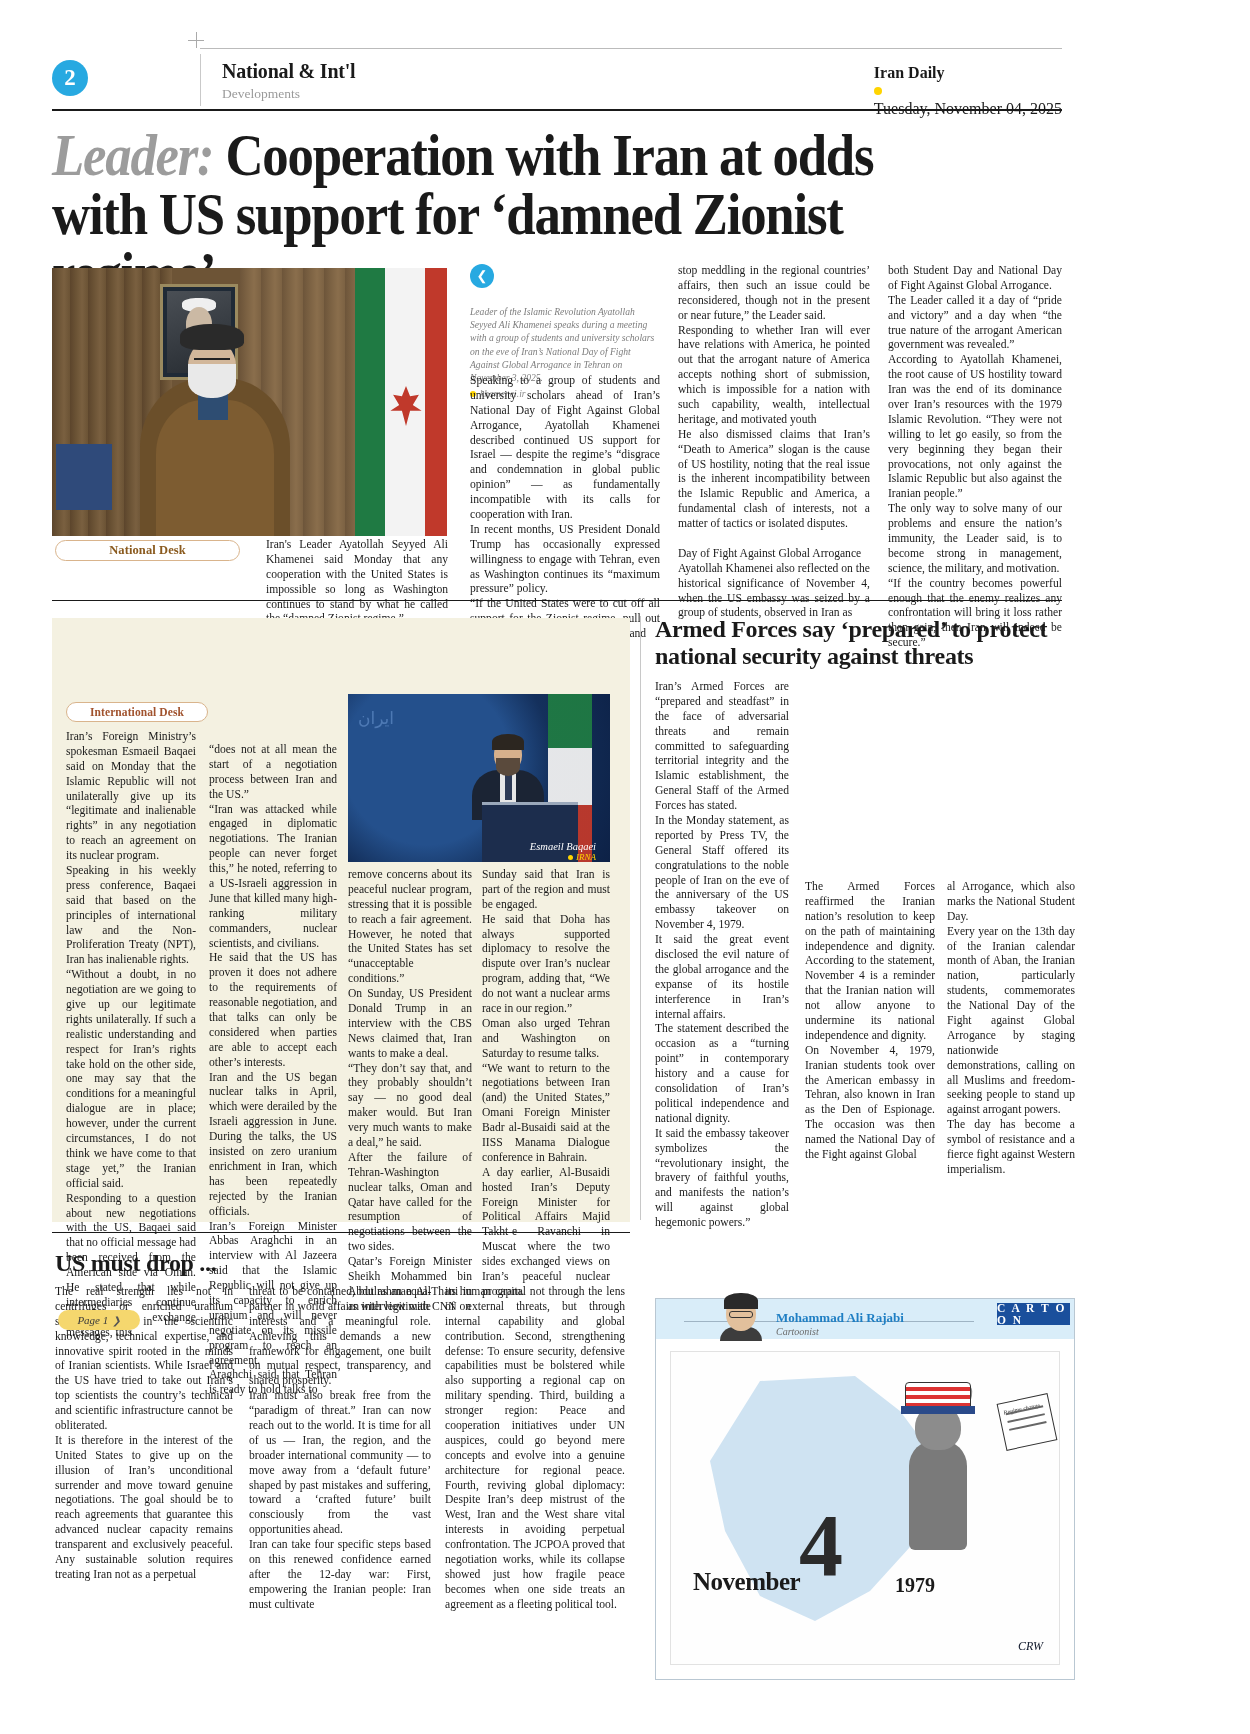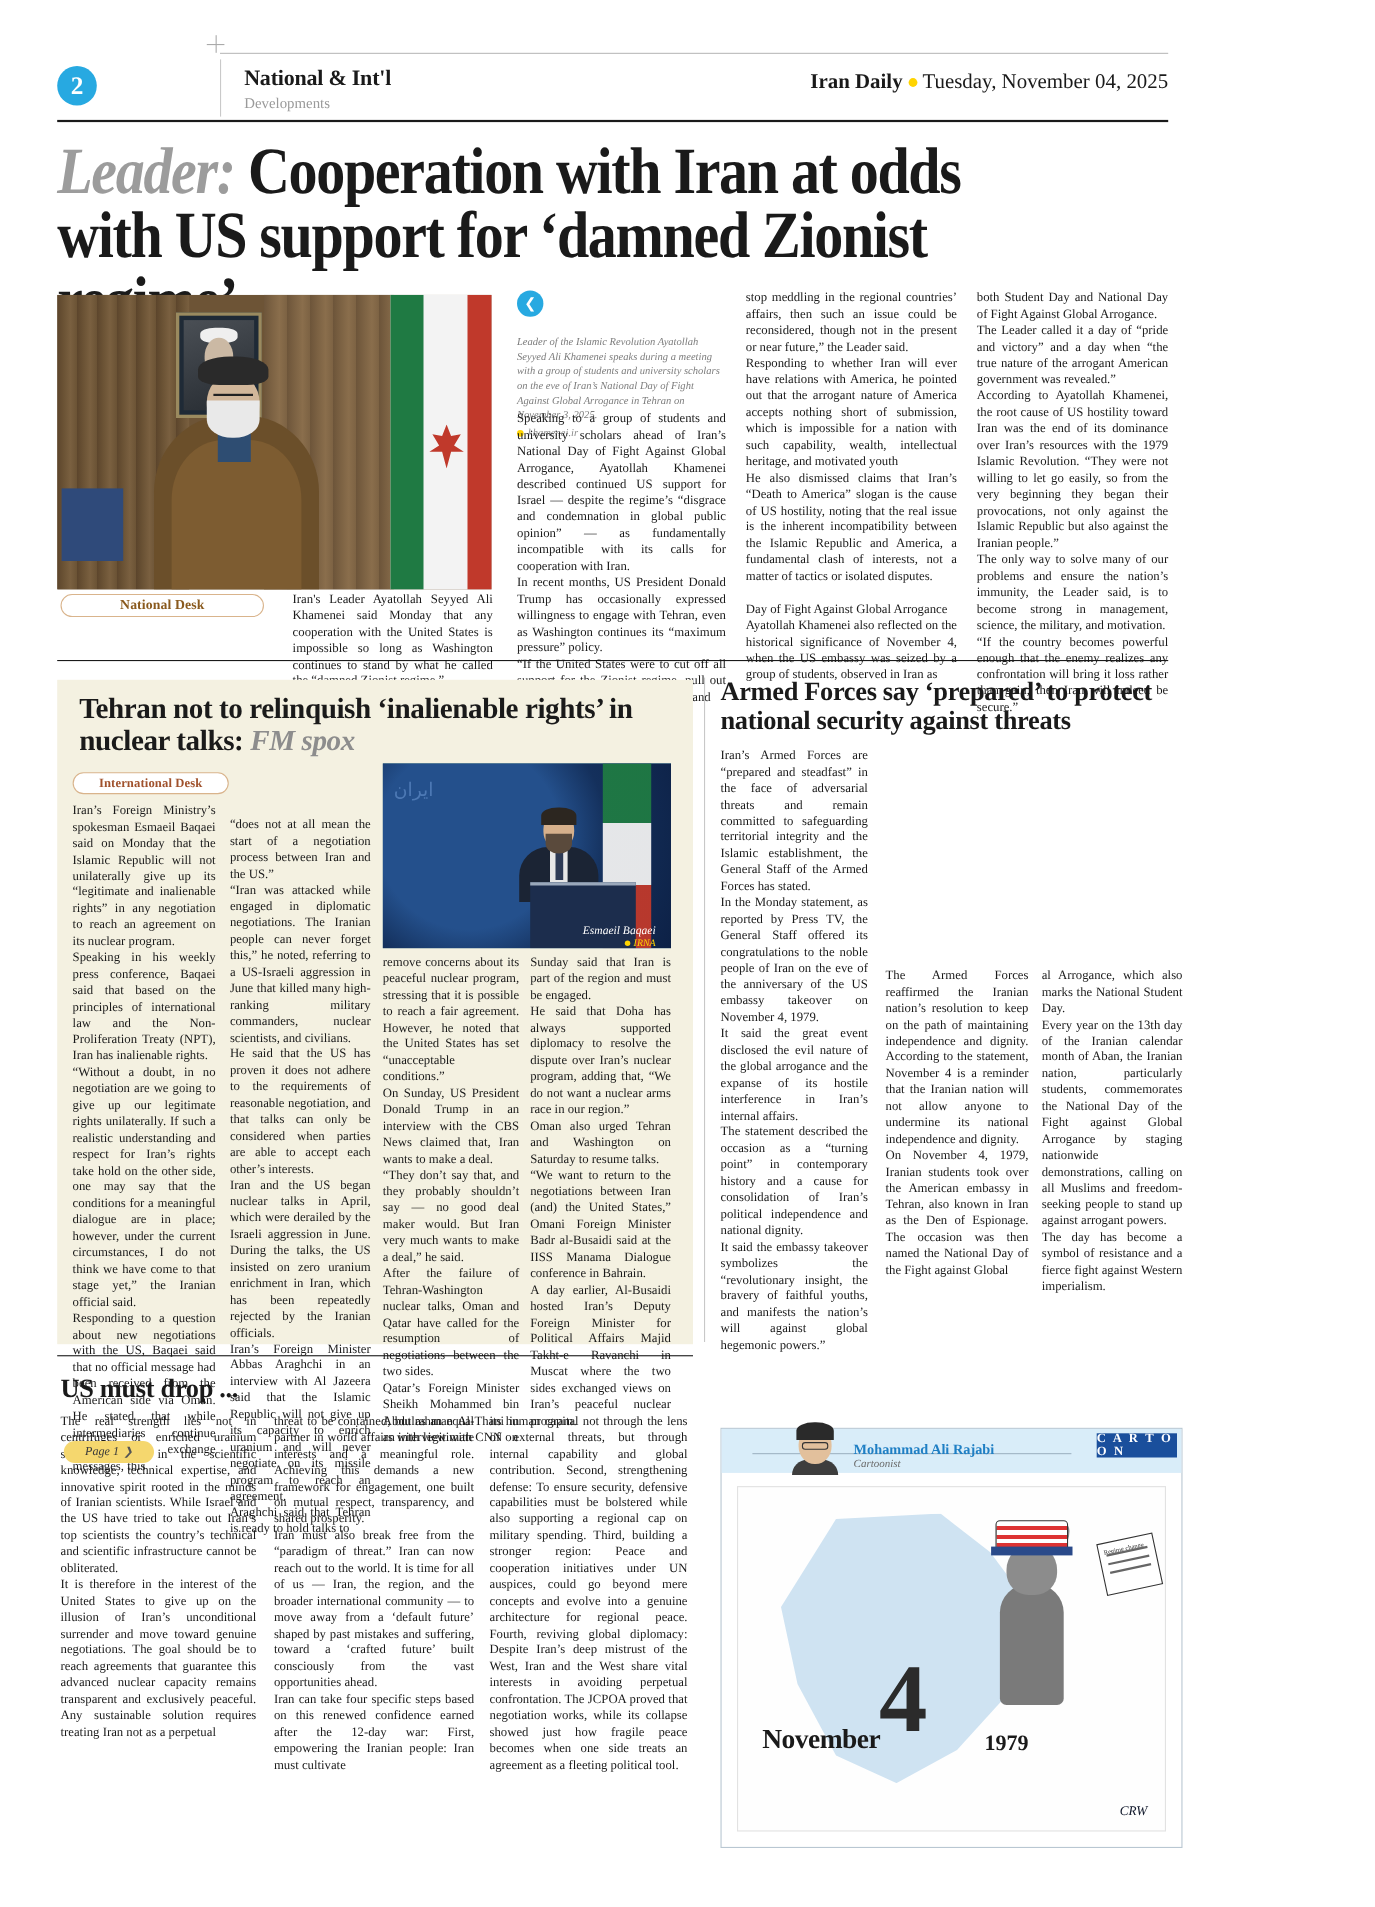--- a/index.html
+++ b/index.html
@@ -22,21 +22,21 @@
   .mast-rule-top { position:absolute; left:148px; top:0; right:0; height:1px; background:#bbb; }
   .mast-rule-bot { position:absolute; left:0; top:61px; right:0; height:2px; background:#1a1a1a; }
   .page-badge {
     position:absolute; left:0; top:12px; width:36px; height:36px; border-radius:50%;
     background:#27a9e1; color:#fff; font-family:"Liberation Serif",serif; font-weight:bold;
     font-size:23px; display:flex; align-items:center; justify-content:center; letter-spacing:0;
   }
   .mast-div { position:absolute; left:148px; top:6px; width:1px; height:52px; background:#c9c9c9; }
   .sect-title { position:absolute; left:170px; top:12px; font-size:20px; font-weight:bold; letter-spacing:-0.2px; }
   .sect-sub   { position:absolute; left:170px; top:38px; font-size:13.5px; color:#9a9a9a; }
-  .mast-right { position:absolute; right:0; top:16px; font-size:19px; display:flex; align-items:center; gap:5px; white-space:nowrap;}
+  .mast-right { position:absolute; right:0; top:16px; font-size:16px; display:flex; gap:5px; white-space:nowrap;flex-direction:column;}
   .mast-right .brand { font-weight:bold; }
   .dot-yellow { display:inline-block; width:8px; height:8px; border-radius:50%; background:#ffd400; }
 
   
   .headline { position:absolute; left:52px; top:126px; width:1010px;
     font-size:60px; line-height:0.98; font-weight:bold; letter-spacing:-1.4px;
     font-family:"Liberation Serif", serif; transform: scaleX(0.88); transform-origin: left top;}
   .headline .kicker { color:#9c9c9c; font-style:italic; font-weight:bold; }
 
   
@@ -253,21 +253,20 @@
 Day of Fight Against Global Arrogance
 Ayatollah Khamenei also reflected on the historical significance of November 4, when the US embassy was seized by a group of students, observed in Iran as</div>
   <div class="col" id="lead-c4" style="white-space:pre-line;">both Student Day and National Day of Fight Against Global Arrogance.
 The Leader called it a day of “pride and victory” and a day when “the true nature of the arrogant American government was revealed.”
 According to Ayatollah Khamenei, the root cause of US hostility toward Iran was the end of its dominance over Iran’s resources with the 1979 Islamic Revolution. “They were not willing to let go easily, so from the very beginning they began their provocations, not only against the Islamic Republic but also against the Iranian people.”
 The only way to solve many of our problems and ensure the nation’s immunity, the Leader said, is to become strong in management, science, the military, and motivation.
 “If the country becomes powerful enough that the enemy realizes any confrontation will bring it loss rather than gain, then Iran will indeed be secure.”</div>
   <div class="lead-rule"></div>
 
   <div class="cream"></div>
-  <h2 class="mid-head"><span>Tehran not to relinquish ‘inalienable rights’ in nuclear talks: </span><span class="it">FM spox</span></h2>
   <div class="desk-badge" id="intl-desk">International Desk</div>
 
   <div class="mid-photo">
     <div class="map"></div>
     <div class="maptext">ایران</div>
     <div class="flagpole"></div>
     <div class="speaker-body"></div>
     <div class="speaker-shirt"></div>
     <div class="speaker-tie"></div>
     <div class="speaker-head"></div>

